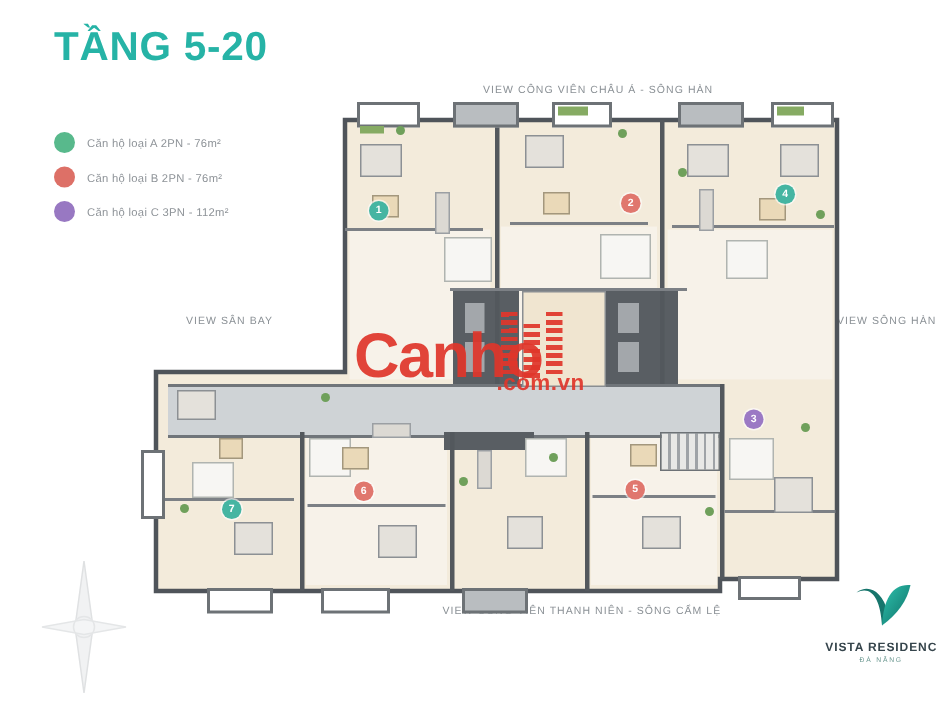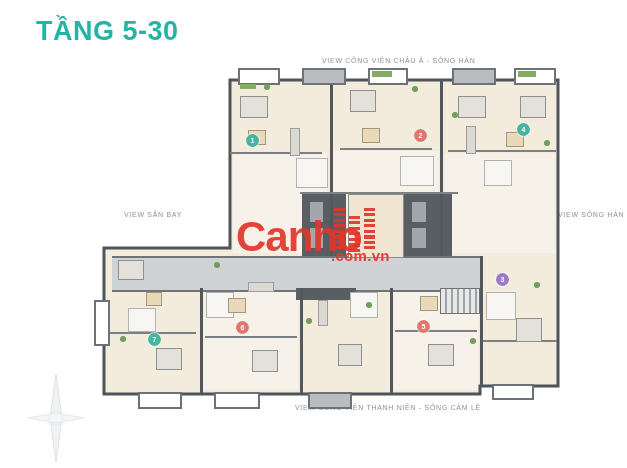--- a/index.html
+++ b/index.html
@@ -58,22 +58,36 @@
   
   .logo-box{left:548px;top:388px;width:79px;text-align:center;}
   .logo-brand{font-size:8px;font-weight:bold;color:#36454c;letter-spacing:.6px;margin-top:2px;}
   .logo-sub{font-size:4.5px;color:#6e9a93;letter-spacing:1.2px;margin-top:1px;}
 </style>
 </head>
 <body>
 
 <div class="page">
 
-  <div class="abs floor-title">TẦNG 5-30</div>
-
+  <div class="abs floor-title">TẦNG 5-20</div>
+
+  <div class="abs legend">
+    <div class="legend-item">
+      <span class="legend-dot dot-a"></span>
+      <span class="legend-label">Căn hộ loại A 2PN - 76m²</span>
+    </div>
+    <div class="legend-item">
+      <span class="legend-dot dot-b"></span>
+      <span class="legend-label">Căn hộ loại B 2PN - 76m²</span>
+    </div>
+    <div class="legend-item">
+      <span class="legend-dot dot-c"></span>
+      <span class="legend-label">Căn hộ loại C 3PN - 112m²</span>
+    </div>
+  </div>
 
   <div class="abs view-label" style="left:322px;top:57px;">VIEW CÔNG VIÊN CHÂU Á - SÔNG HÀN</div>
   <div class="abs view-label" style="left:124px;top:211px;">VIEW SÂN BAY</div>
   <div class="abs view-label" style="left:558px;top:211px;">VIEW SÔNG HÀN</div>
   <div class="abs view-label" style="left:295px;top:404px;">VIEW CÔNG VIÊN THANH NIÊN - SÔNG CẨM LỆ</div>
 
   <div class="abs" style="left:0;top:0;width:627px;height:468px;">
 
     <svg class="abs" style="left:0;top:0;" width="627" height="468">
       <polygon points="230,80 558,80 558,386 480,386 480,394 104,394 104,248 230,248" fill="#f3ebdb" stroke="#4f545a" stroke-width="3"></polygon>
@@ -181,14 +195,28 @@
     <div class="wm-bar" style="height:44px;"></div>
   </div>
   <div class="abs wm-domain">.com.vn</div>
 
   <svg class="abs" style="left:20px;top:372px;opacity:.55;" width="72" height="92" viewBox="0 0 72 92">
     <polygon points="36,2 42,46 36,90 30,46" fill="#e6e8ea" stroke="#c6c9cc" stroke-width="1"></polygon>
     <polygon points="8,46 36,41 64,46 36,51" fill="#eceeef" stroke="#cfd2d5" stroke-width="1"></polygon>
     <circle cx="36" cy="46" r="7" fill="none" stroke="#cfd2d5" stroke-width="1"></circle>
   </svg>
 
+  <div class="abs logo-box">
+    <svg width="42" height="32" viewBox="0 0 42 32">
+      <defs>
+        <linearGradient id="vg" x1="0" y1="0" x2="1" y2="1">
+          <stop offset="0" stop-color="#2fc3af"></stop>
+          <stop offset="1" stop-color="#0d6e65"></stop>
+        </linearGradient>
+      </defs>
+      <path d="M4,7 C14,2 20,11 21,29 L25,20 C21,6 12,1 4,7 Z" fill="#17756c"></path>
+      <path d="M40,2 C28,1 22,11 21,29 C31,22 38,12 40,2 Z" fill="url(#vg)"></path>
+    </svg>
+    <div class="logo-brand">VISTA RESIDENC</div>
+    <div class="logo-sub">ĐÀ NẴNG</div>
+  </div>
 
 </div>
 
 </body></html>

